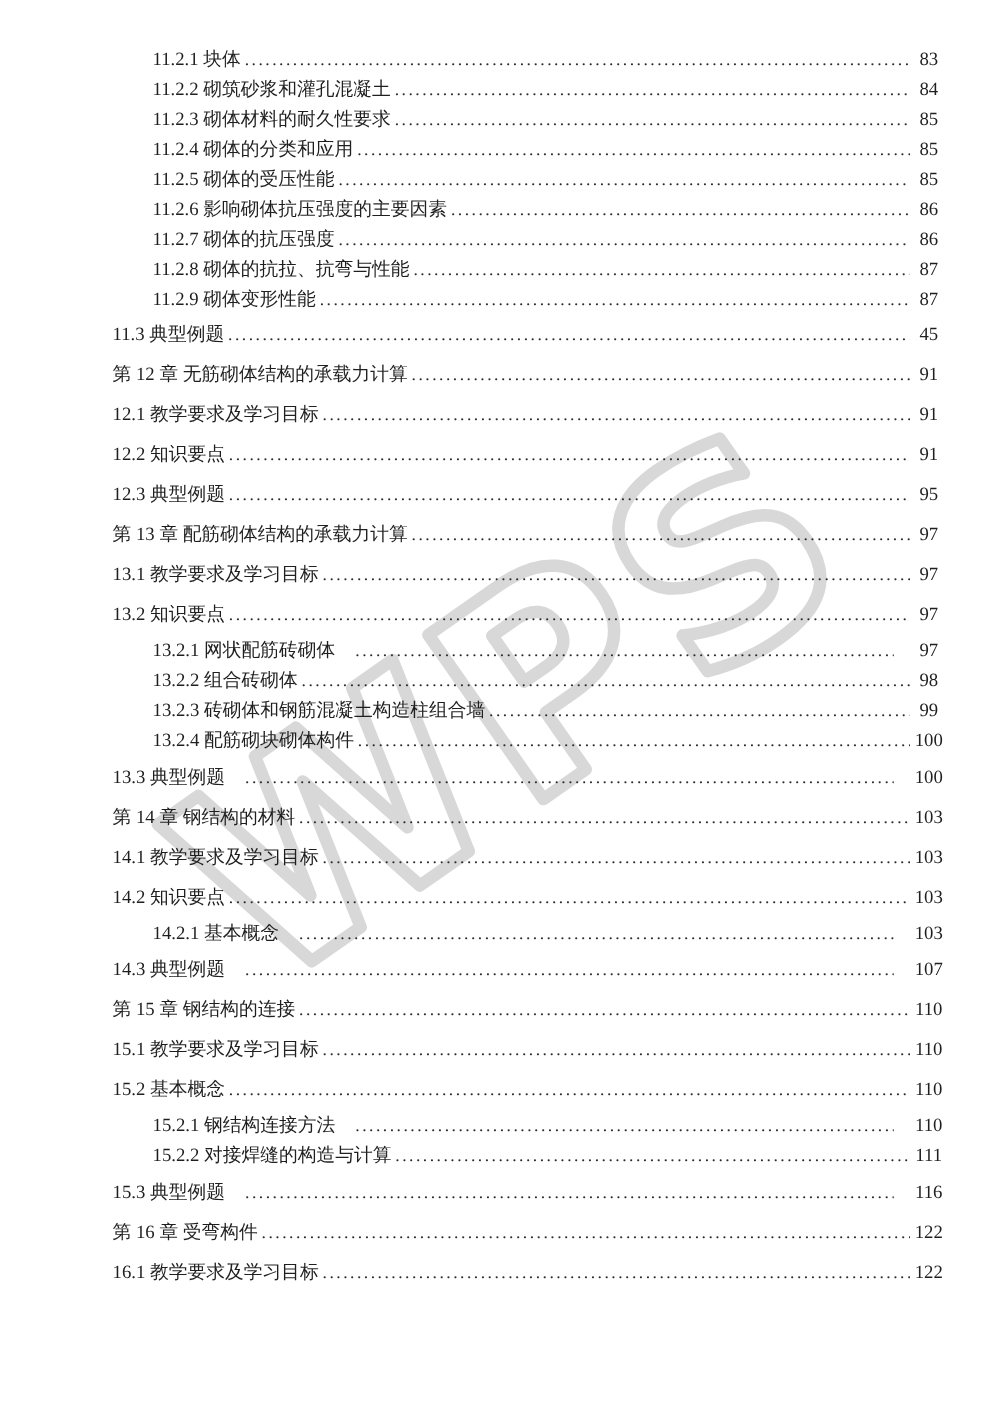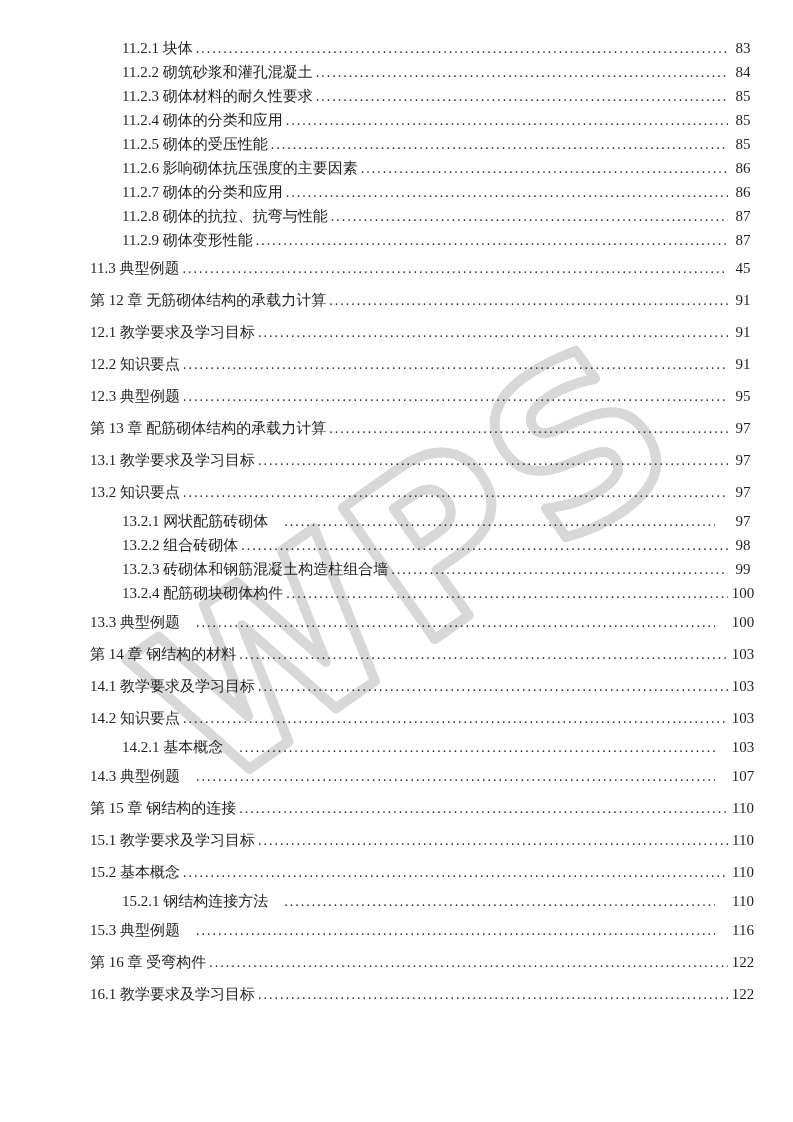--- a/index.html
+++ b/index.html
@@ -107,21 +107,21 @@
       <span class="toc-label">11.2.5 砌体的受压性能</span>
       <span class="toc-dots"></span>
       <span class="toc-page">85</span>
     </div>
       <div class="toc-row sub">
       <span class="toc-label">11.2.6 影响砌体抗压强度的主要因素</span>
       <span class="toc-dots"></span>
       <span class="toc-page">86</span>
     </div>
       <div class="toc-row sub">
-      <span class="toc-label">11.2.7 砌体的分类和应用</span>
+      <span class="toc-label">11.2.7 砌体的抗压强度</span>
       <span class="toc-dots"></span>
       <span class="toc-page">86</span>
     </div>
       <div class="toc-row sub">
       <span class="toc-label">11.2.8 砌体的抗拉、抗弯与性能</span>
       <span class="toc-dots"></span>
       <span class="toc-page">87</span>
     </div>
       <div class="toc-row sub">
       <span class="toc-label">11.2.9 砌体变形性能</span>
@@ -231,20 +231,25 @@
       <div class="toc-row section">
       <span class="toc-label">15.2 基本概念</span>
       <span class="toc-dots"></span>
       <span class="toc-page">110</span>
     </div>
       <div class="toc-row sub gap">
       <span class="toc-label">15.2.1 钢结构连接方法</span>
       <span class="toc-dots"></span>
       <span class="toc-page">110</span>
     </div>
+      <div class="toc-row sub">
+      <span class="toc-label">15.2.2 对接焊缝的构造与计算</span>
+      <span class="toc-dots"></span>
+      <span class="toc-page">111</span>
+    </div>
       <div class="toc-row section gap">
       <span class="toc-label">15.3 典型例题</span>
       <span class="toc-dots"></span>
       <span class="toc-page">116</span>
     </div>
       <div class="toc-row chapter">
       <span class="toc-label">第 16 章 受弯构件</span>
       <span class="toc-dots"></span>
       <span class="toc-page">122</span>
     </div>

